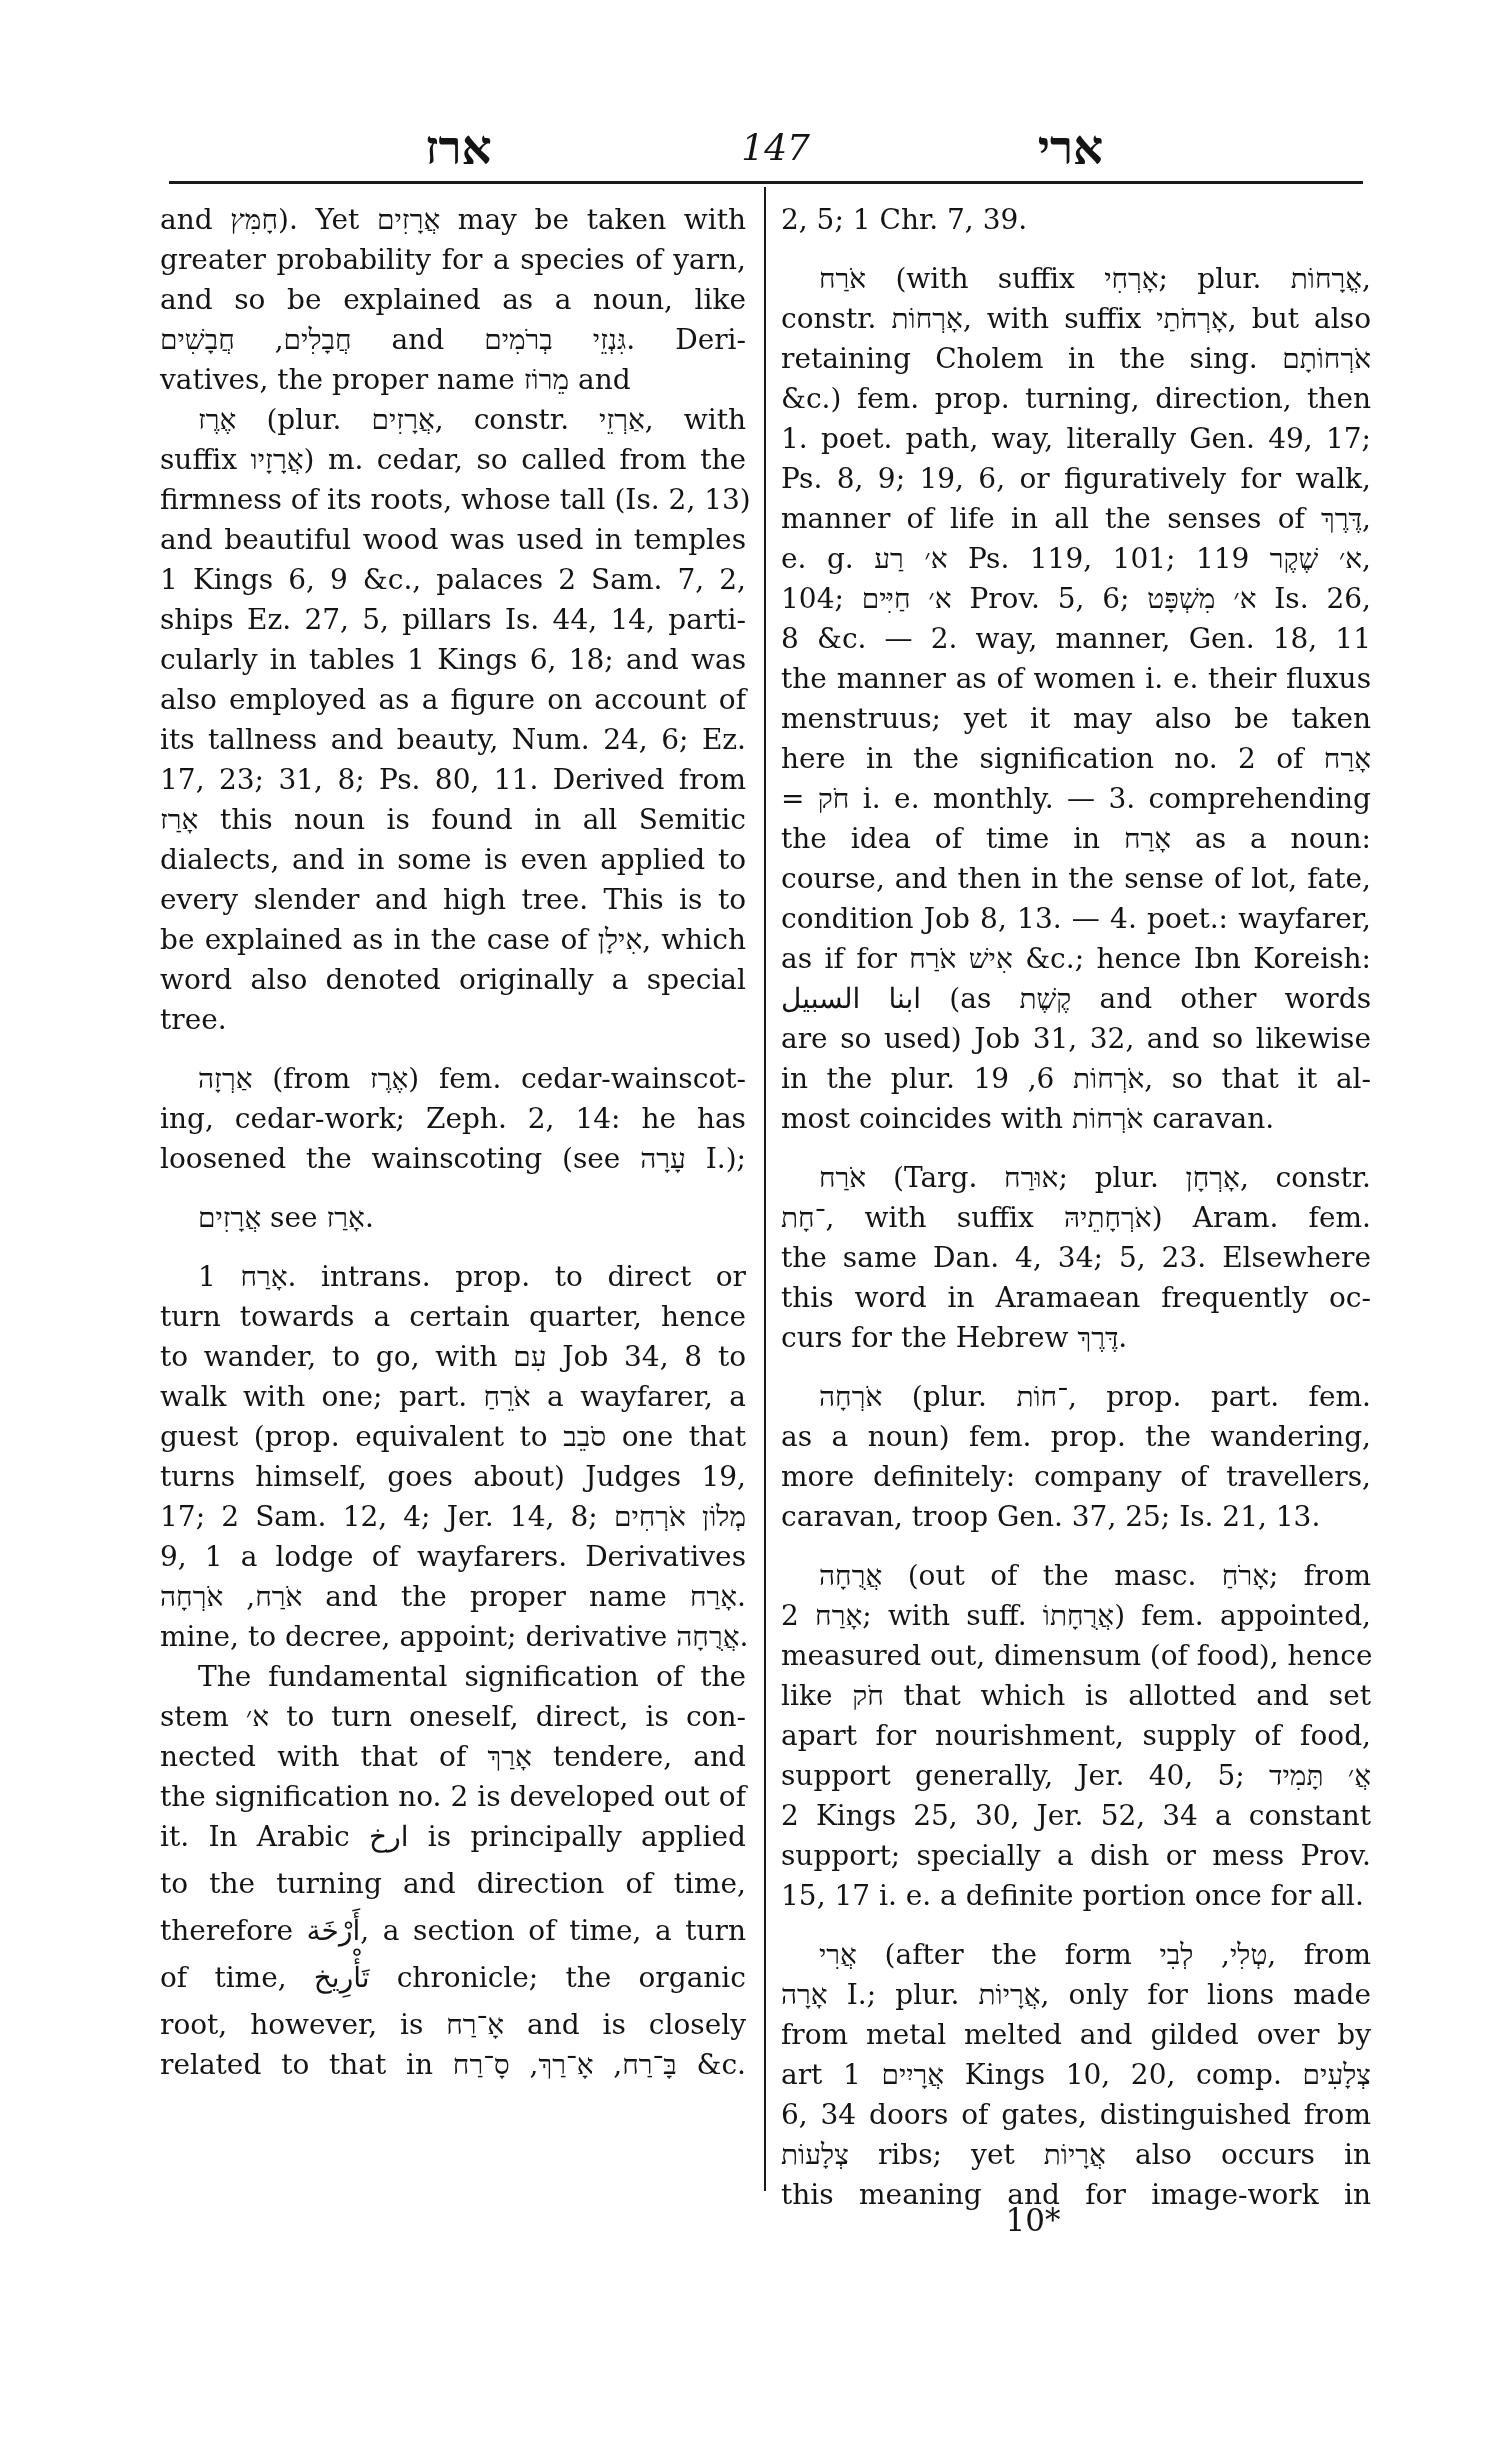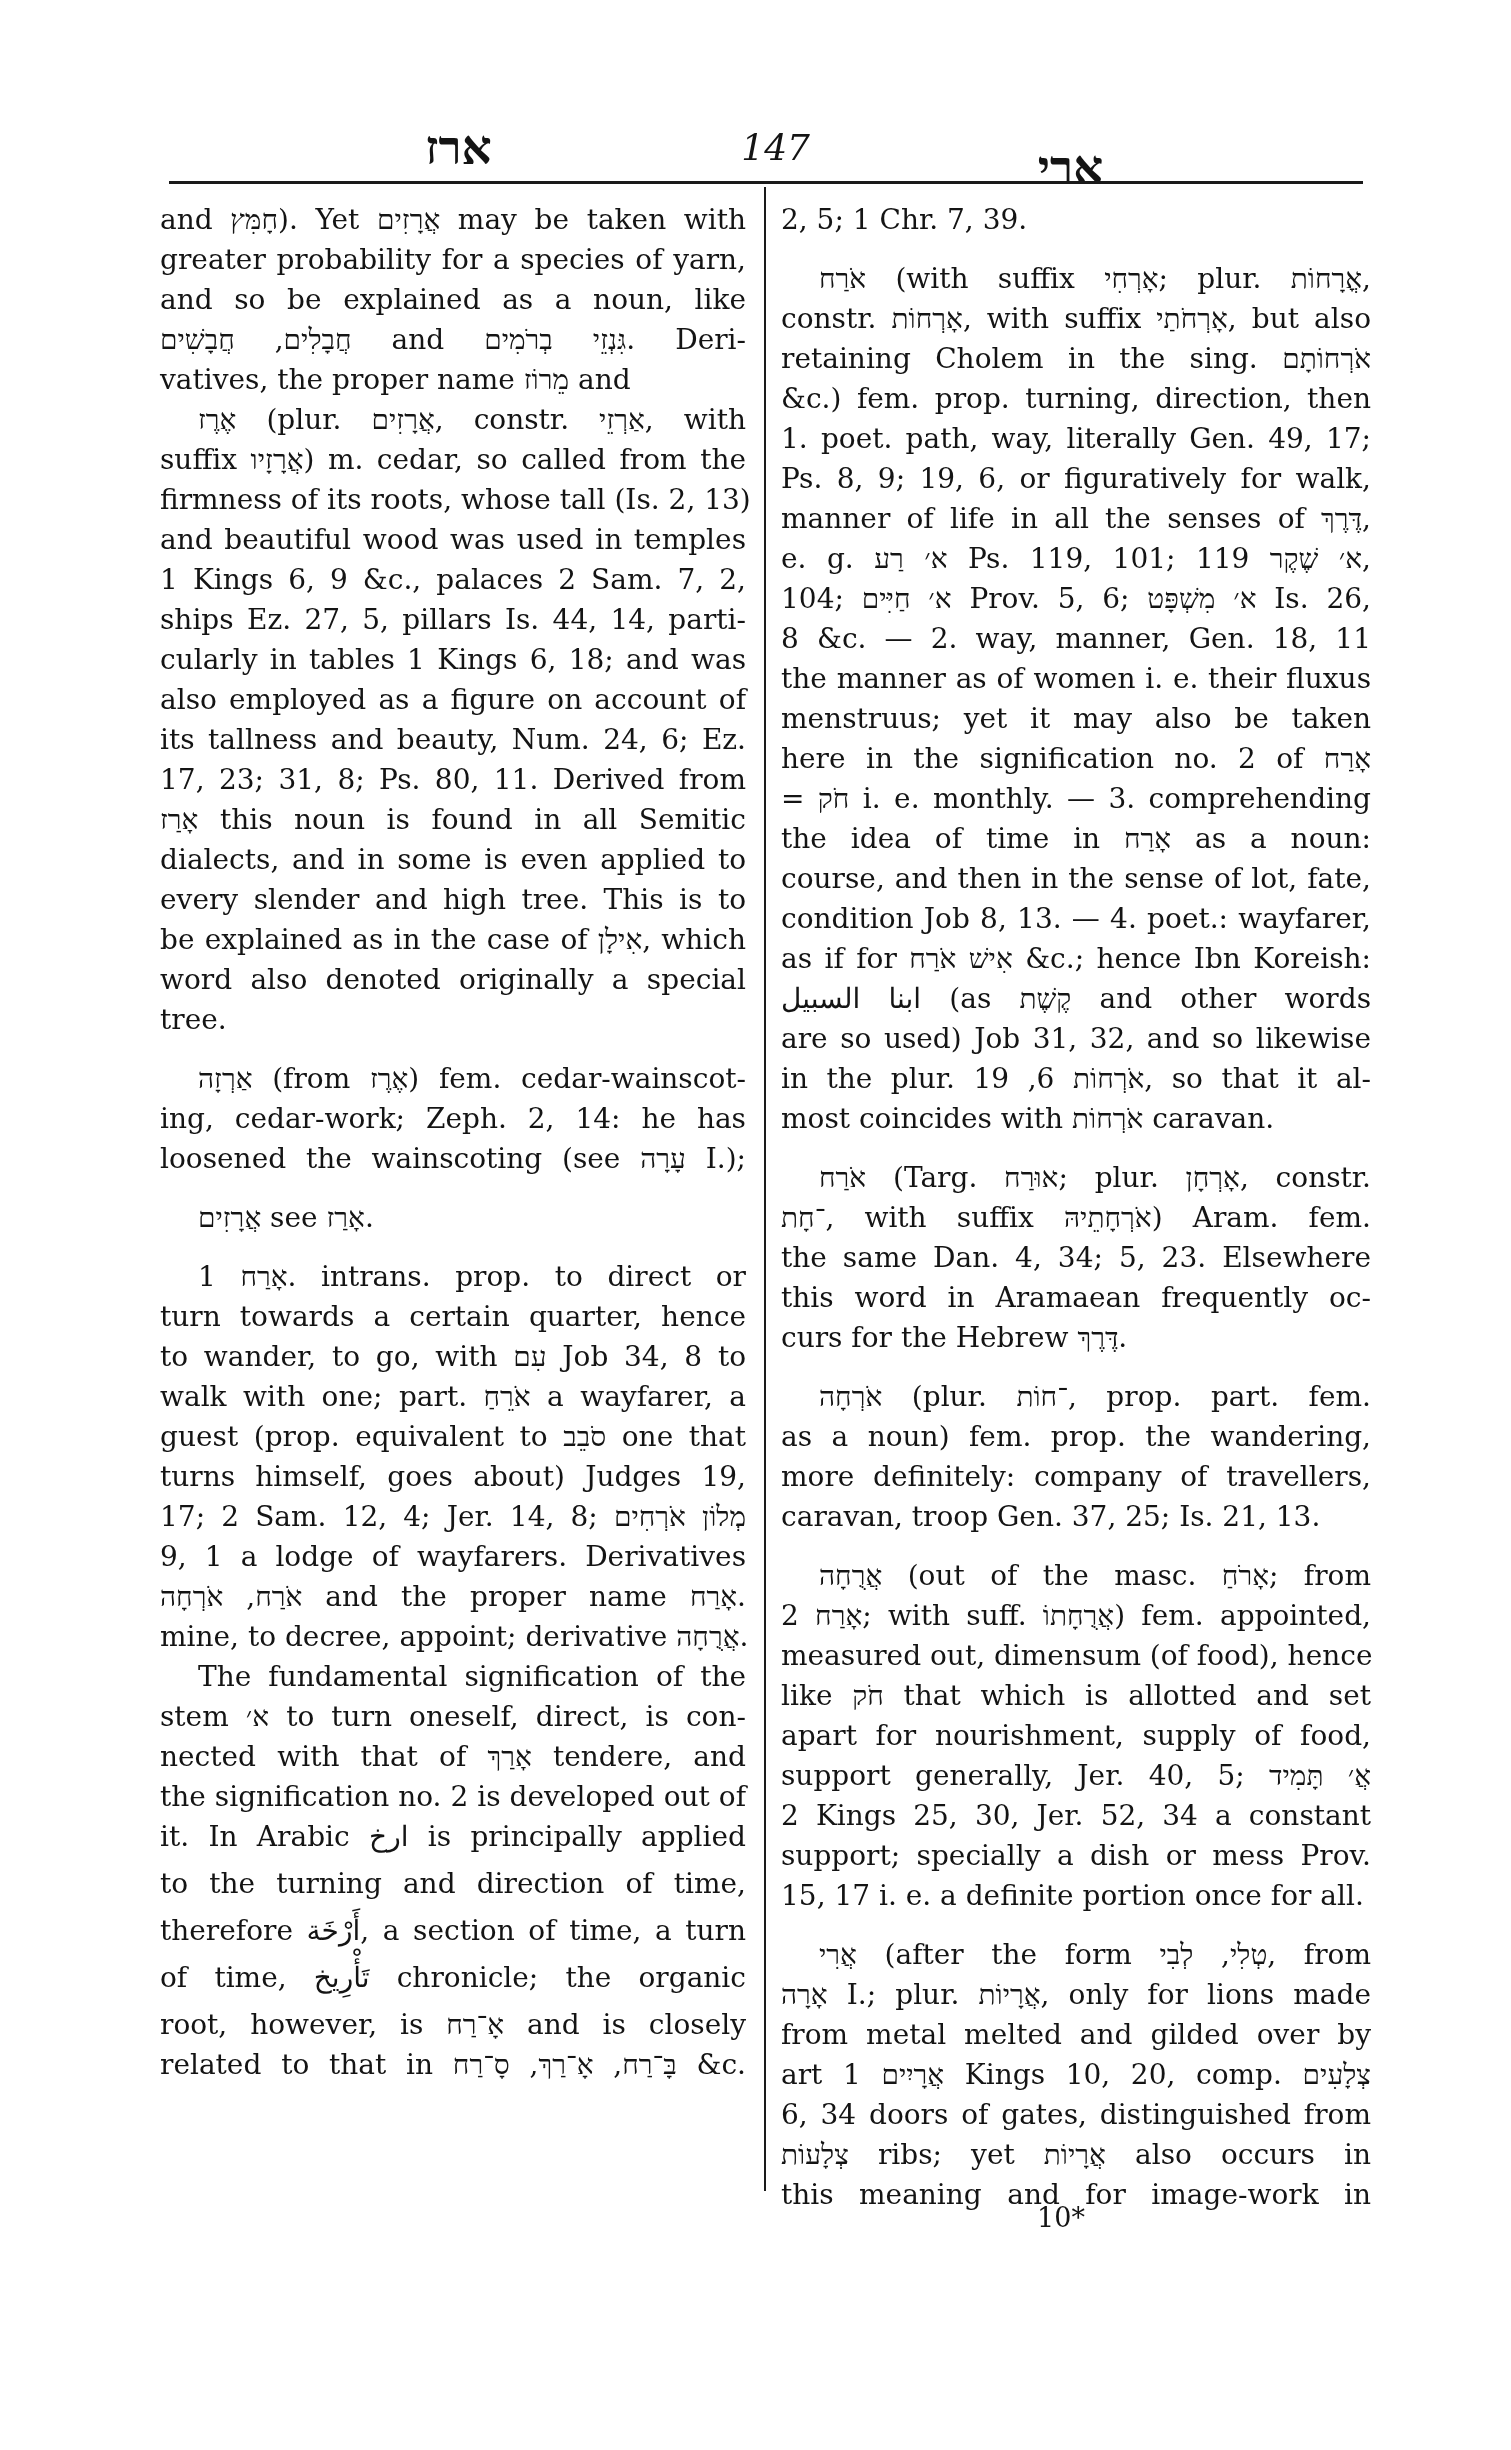--- a/index.html
+++ b/index.html
@@ -4,37 +4,37 @@
 <style>
   html, body { margin: 0; padding: 0; background: #ffffff; }
   body { width: 1512px; height: 2450px; position: relative; overflow: hidden;
          font-family: "DejaVu Serif", "Liberation Serif", serif; color: #141414; }
   .page { position: absolute; left: 0; top: 0; width: 1512px; height: 2450px; }
 
   .running-head { position: absolute; top: 121px; font-size: 47px; line-height: 54px;
                   font-family: "DejaVu Serif", serif; font-weight: bold; }
   .rh-left  { left: 409px; width: 99px; text-align: center; direction: rtl; }
   .rh-center{ left: 711px; width: 99px; text-align: right; font-weight: normal; font-size: 36px; font-style: italic; }
-  .rh-right { left: 1021px; width: 99px; text-align: center; direction: rtl; margin-top: 20px; }
+  .rh-right { left: 1021px; width: 99px; text-align: center; direction: rtl; }
 
   .head-rule { position: absolute; left: 169px; top: 181px; width: 1194px; height: 2.7px; background: #1a1a1a; }
   .col-divider { position: absolute; left: 764px; top: 187px; width: 1.8px; height: 2004px; background: #1a1a1a; }
 
   .column { position: absolute; top: 200px; font-size: 28px; line-height: 40px; text-align: justify; }
   .col-left  { left: 160px; width: 586px; }
   .col-right { left: 781px; width: 590px; }
 
   .line { display: block; white-space: nowrap; text-align-last: justify; text-align: justify; height: 40px; overflow: visible; }
   .line.last { text-align-last: left; }
   .line.indent { padding-left: 38px; }
   .line.gap { margin-top: 19px; }
 
   .he { font-family: Liberation Serif, serif; direction: rtl; unicode-bidi: isolate; }
 
-  .footer-sig { position: absolute; left: 1025px; top: 2202px; width: 72px; text-align: center; font-size: 27px; }
+  .footer-sig { position: absolute; left: 997px; top: 2202px; width: 72px; text-align: center; font-size: 31px; }
 </style>
 </head>
 <body>
 
 <div class="page">
 
   <div class="running-head rh-left he">ארז</div>
   <div class="running-head rh-center">147</div>
   <div class="running-head rh-right he">ארי</div>
 

